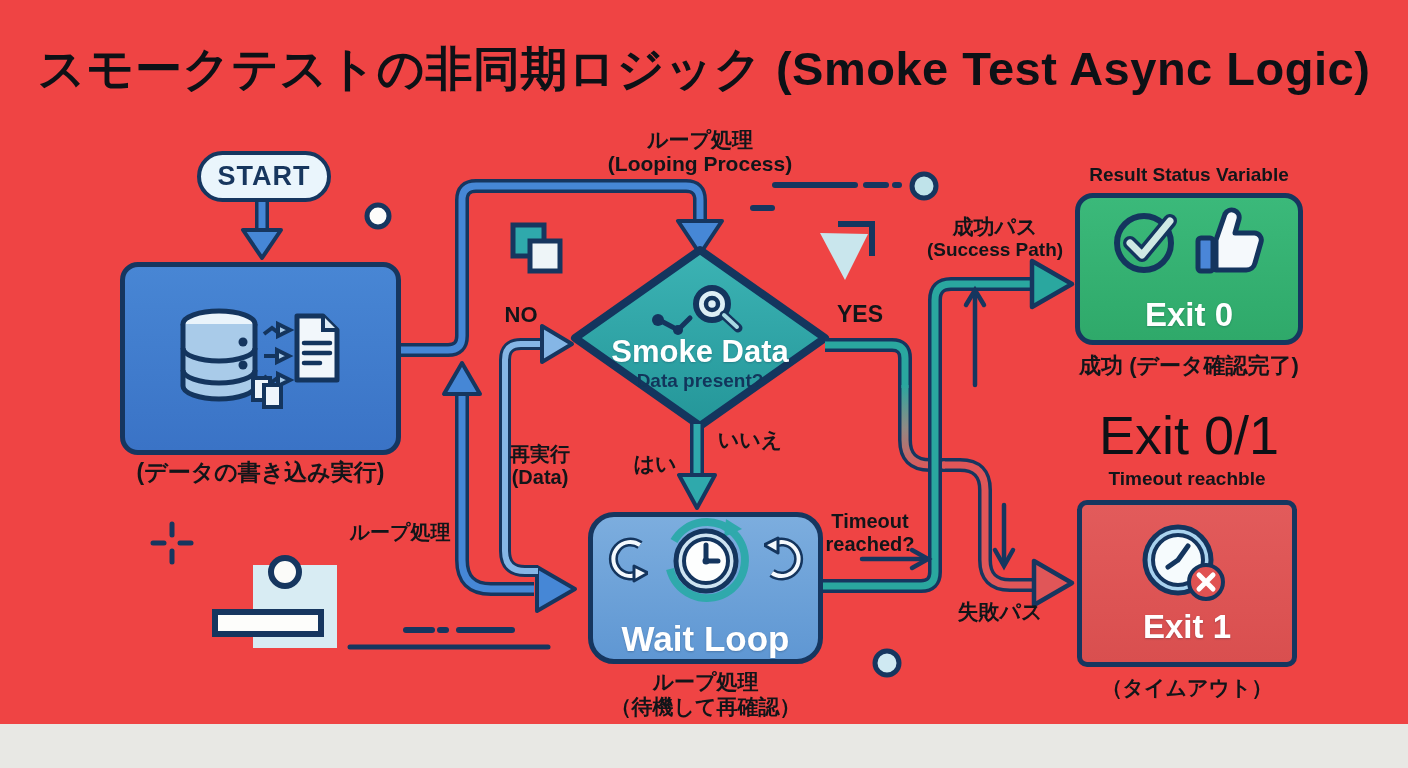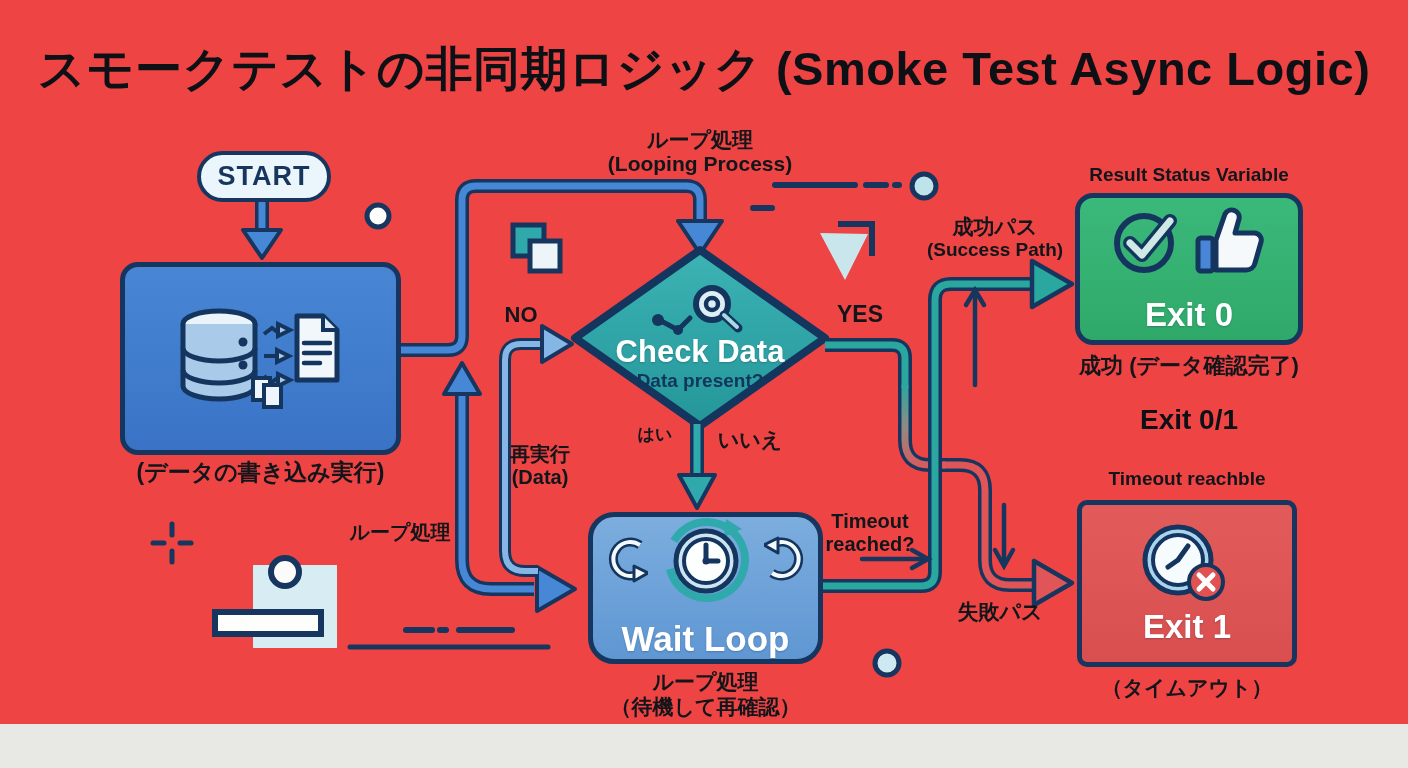--- a/index.html
+++ b/index.html
@@ -50,33 +50,33 @@
     display:flex;flex-direction:column;align-items:center;justify-content:center;
     pointer-events:none;
   }
   #check-overlay .node-label{font-size:31px;line-height:1.05;}
   #check-sub{font-size:19px;font-weight:800;color:#12355b;margin-top:2px;}
   
   .lbl{font-weight:700;color:#121519;line-height:1.15;white-space:nowrap;}
   #lbl-looping{left:600px;top:128px;width:200px;font-size:21px;}
   #lbl-no{left:486px;top:302px;width:70px;font-size:22px;}
   #lbl-yes{left:820px;top:301px;width:80px;font-size:23px;}
-  #lbl-hai{left:620px;top:425px;width:70px;font-size:17px;}
+  #lbl-hai{left:620px;top:452px;width:70px;font-size:21px;}
   #lbl-iie{left:705px;top:428px;width:90px;font-size:21px;}
   #lbl-retry{left:495px;top:443px;width:90px;font-size:20px;}
   #lbl-loop2{left:345px;top:521px;width:110px;font-size:20px;}
   #lbl-timeout{left:815px;top:510px;width:110px;font-size:20px;}
   #lbl-success{left:920px;top:215px;width:150px;font-size:21px;}
   #lbl-success .en{font-size:19px;}
   #lbl-fail{left:945px;top:600px;width:110px;font-size:21px;}
   #lbl-result{left:1078px;top:164px;width:222px;font-size:19px;}
   #cap-write{left:120px;top:459px;width:281px;font-size:23px;}
   #cap-wait{left:588px;top:670px;width:235px;font-size:21px;line-height:1.18;}
   #cap-exit0{left:1060px;top:353px;width:258px;font-size:22px;}
-  #lbl-exit01{left:1075px;top:404px;width:228px;font-size:28px;font-weight:700;color:#0d1116;}
+  #lbl-exit01{left:1075px;top:404px;width:228px;font-size:54px;font-weight:400;color:#0d1116;}
   #lbl-timeout-reach{left:1078px;top:468px;width:218px;font-size:19px;}
   #cap-exit1{left:1077px;top:675px;width:220px;font-size:21px;line-height:1.2;}
   .lbl.multi{white-space:normal;}
 </style>
 </head>
 <body>
 
 <div id="stage">
 
   <svg class="abs" style="left:0;top:0" width="1408" height="768" viewBox="0 0 1408 768">
@@ -225,21 +225,21 @@
   <div id="check-overlay" class="abs">
     <svg width="104" height="52" viewBox="0 0 104 52">
       <circle cx="10" cy="36" r="6" fill="#14355e"></circle>
       <path d="M15,38 L30,46 L42,34" fill="none" stroke="#14355e" stroke-width="5" stroke-linecap="round"></path>
       <circle cx="30" cy="46" r="5" fill="#14355e"></circle>
       <circle cx="64" cy="20" r="16" fill="#ddeef5" stroke="#14355e" stroke-width="6"></circle>
       <circle cx="64" cy="20" r="6" fill="none" stroke="#14355e" stroke-width="4.5"></circle>
       <path d="M76,31 L90,44" stroke="#14355e" stroke-width="9" stroke-linecap="round"></path>
       <path d="M76,31 L89,43" stroke="#a8d8e2" stroke-width="4" stroke-linecap="round"></path>
     </svg>
-    <span class="node-label">Check Data</span>
+    <span class="node-label">Smoke Data</span>
     <span id="check-sub">Data present?</span>
   </div>
 
   <div id="wait-node" class="abs node">
     <div class="icon-row">
       <svg width="42" height="56" viewBox="0 0 42 56">
         <path d="M34,12 A17,17 0 1 0 34,40" fill="none" stroke="#14355e" stroke-width="9"></path>
         <path d="M34,12 A17,17 0 1 0 34,40" fill="none" stroke="#f4f9fd" stroke-width="4"></path>
         <polygon points="28,33 42,40 28,48" fill="#f4f9fd" stroke="#14355e" stroke-width="3" stroke-linejoin="round"></polygon>
       </svg>

